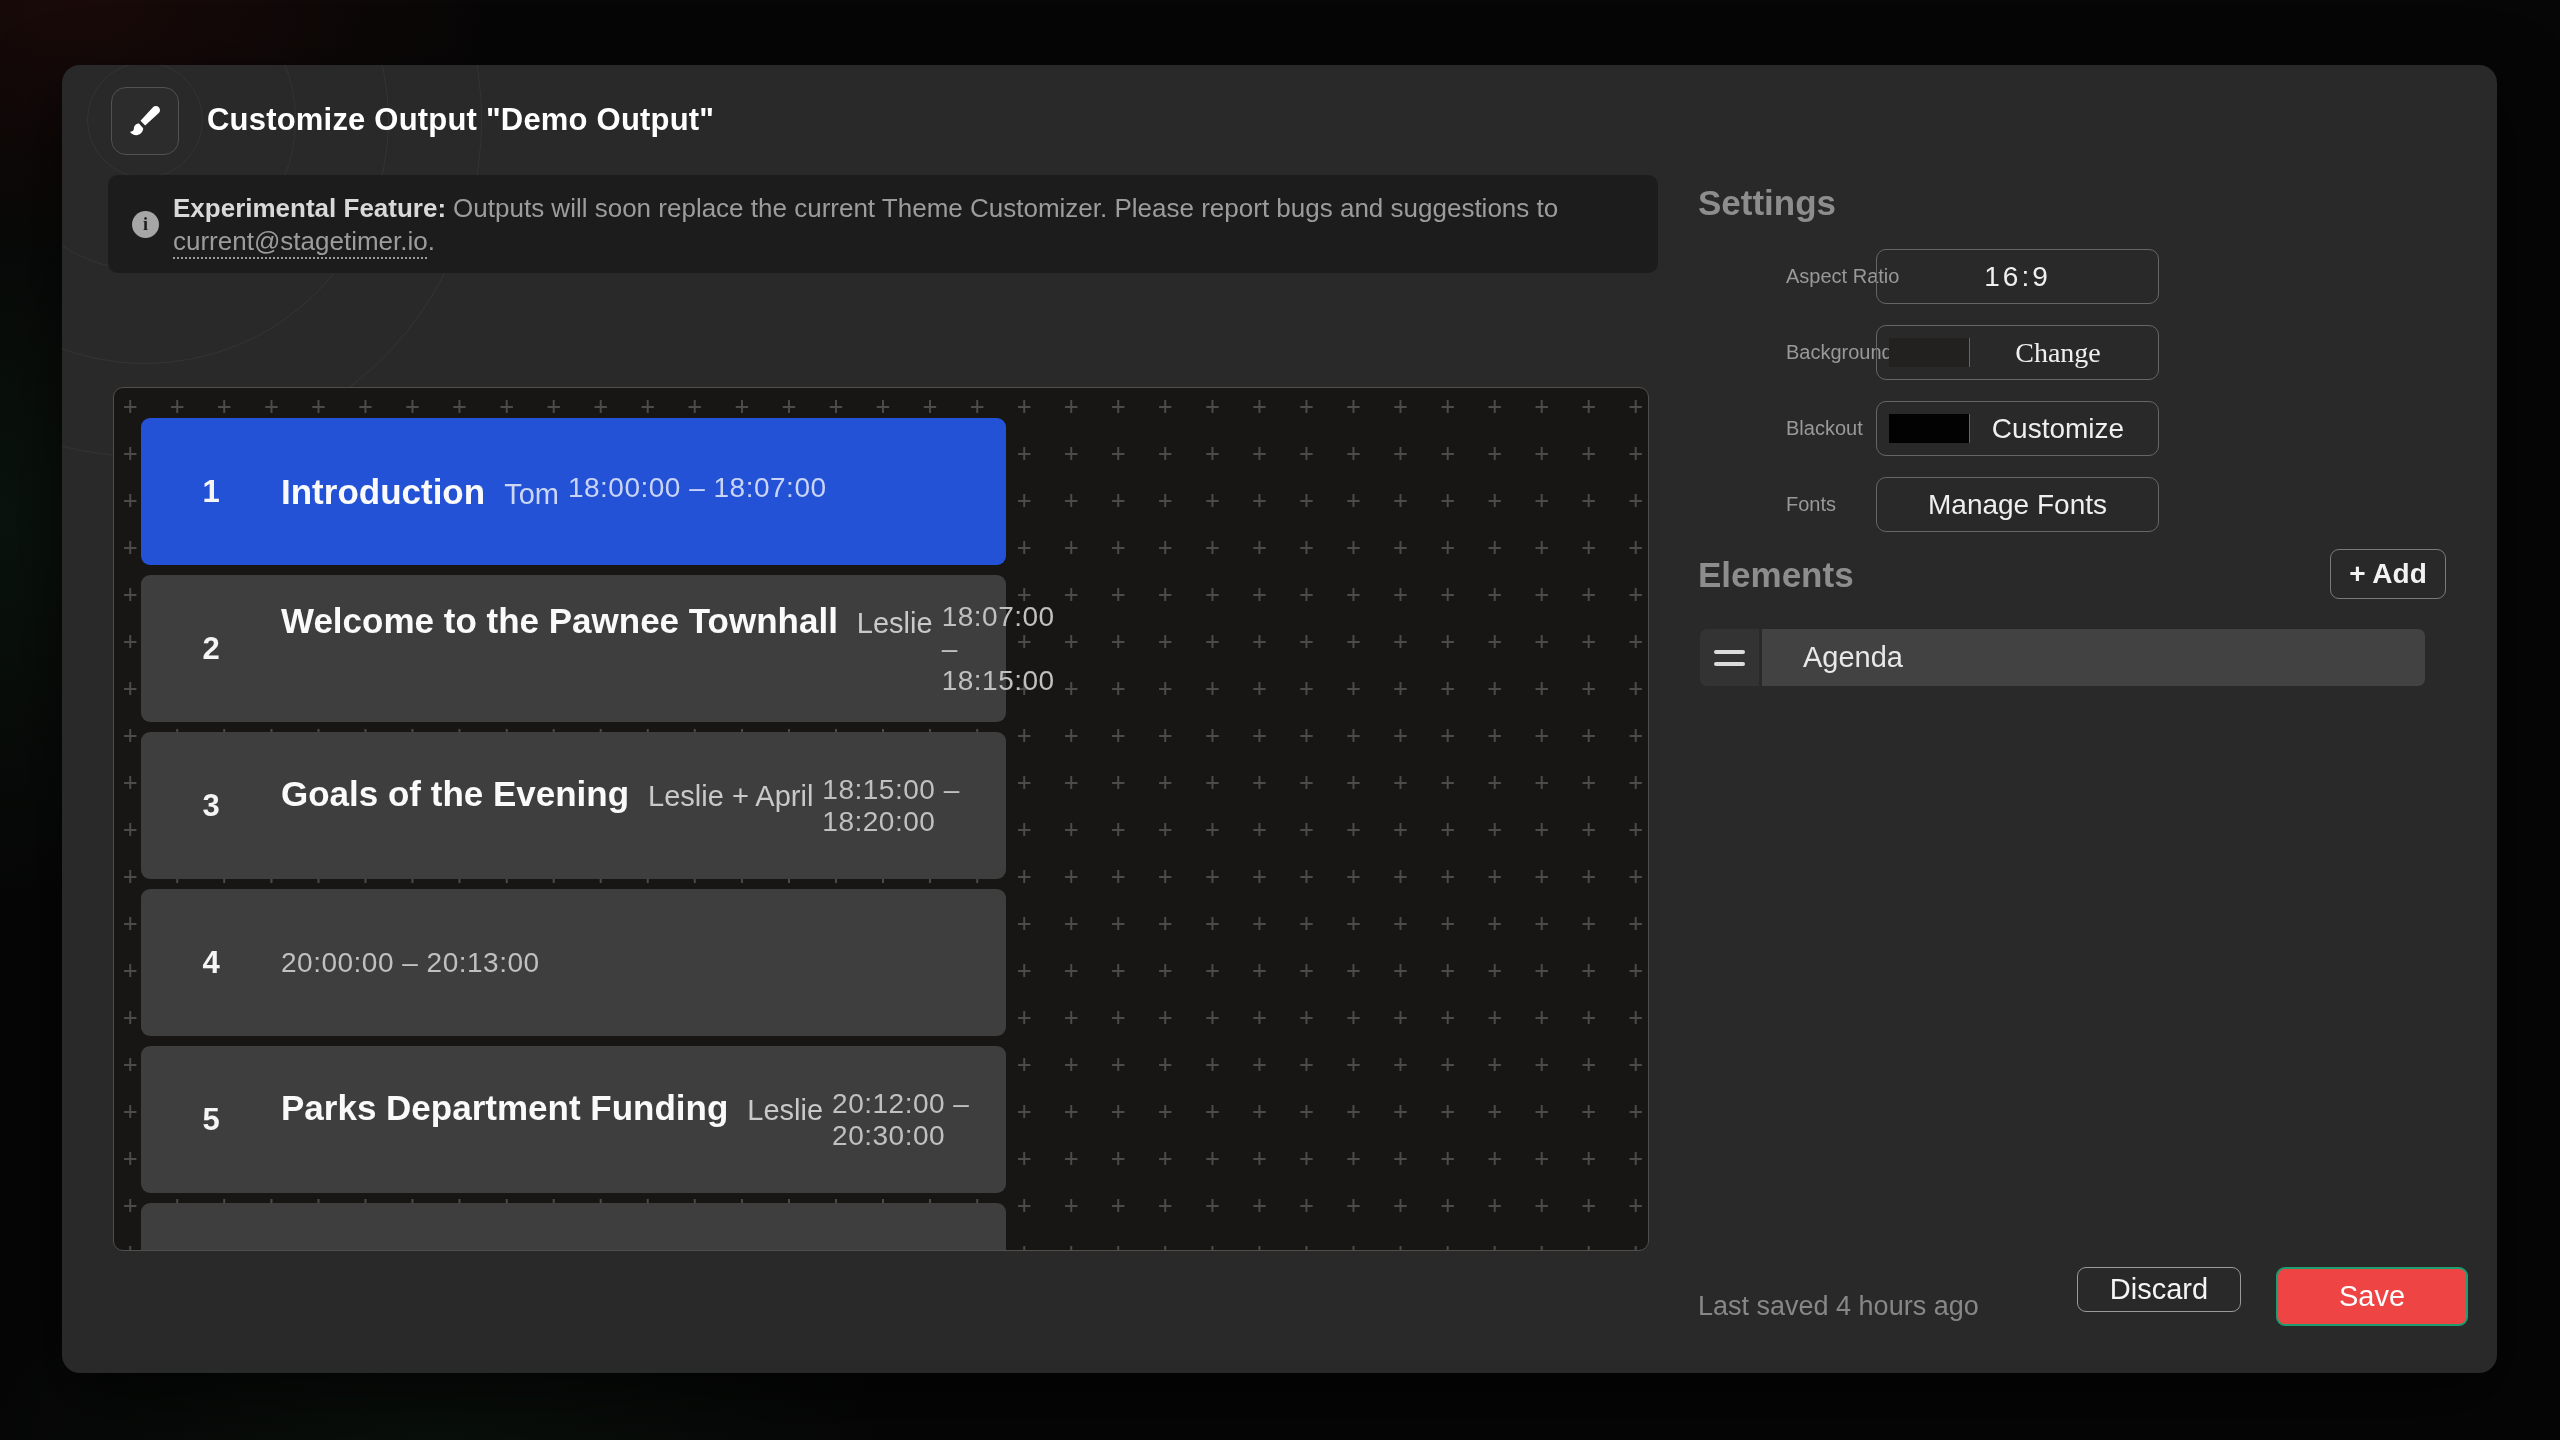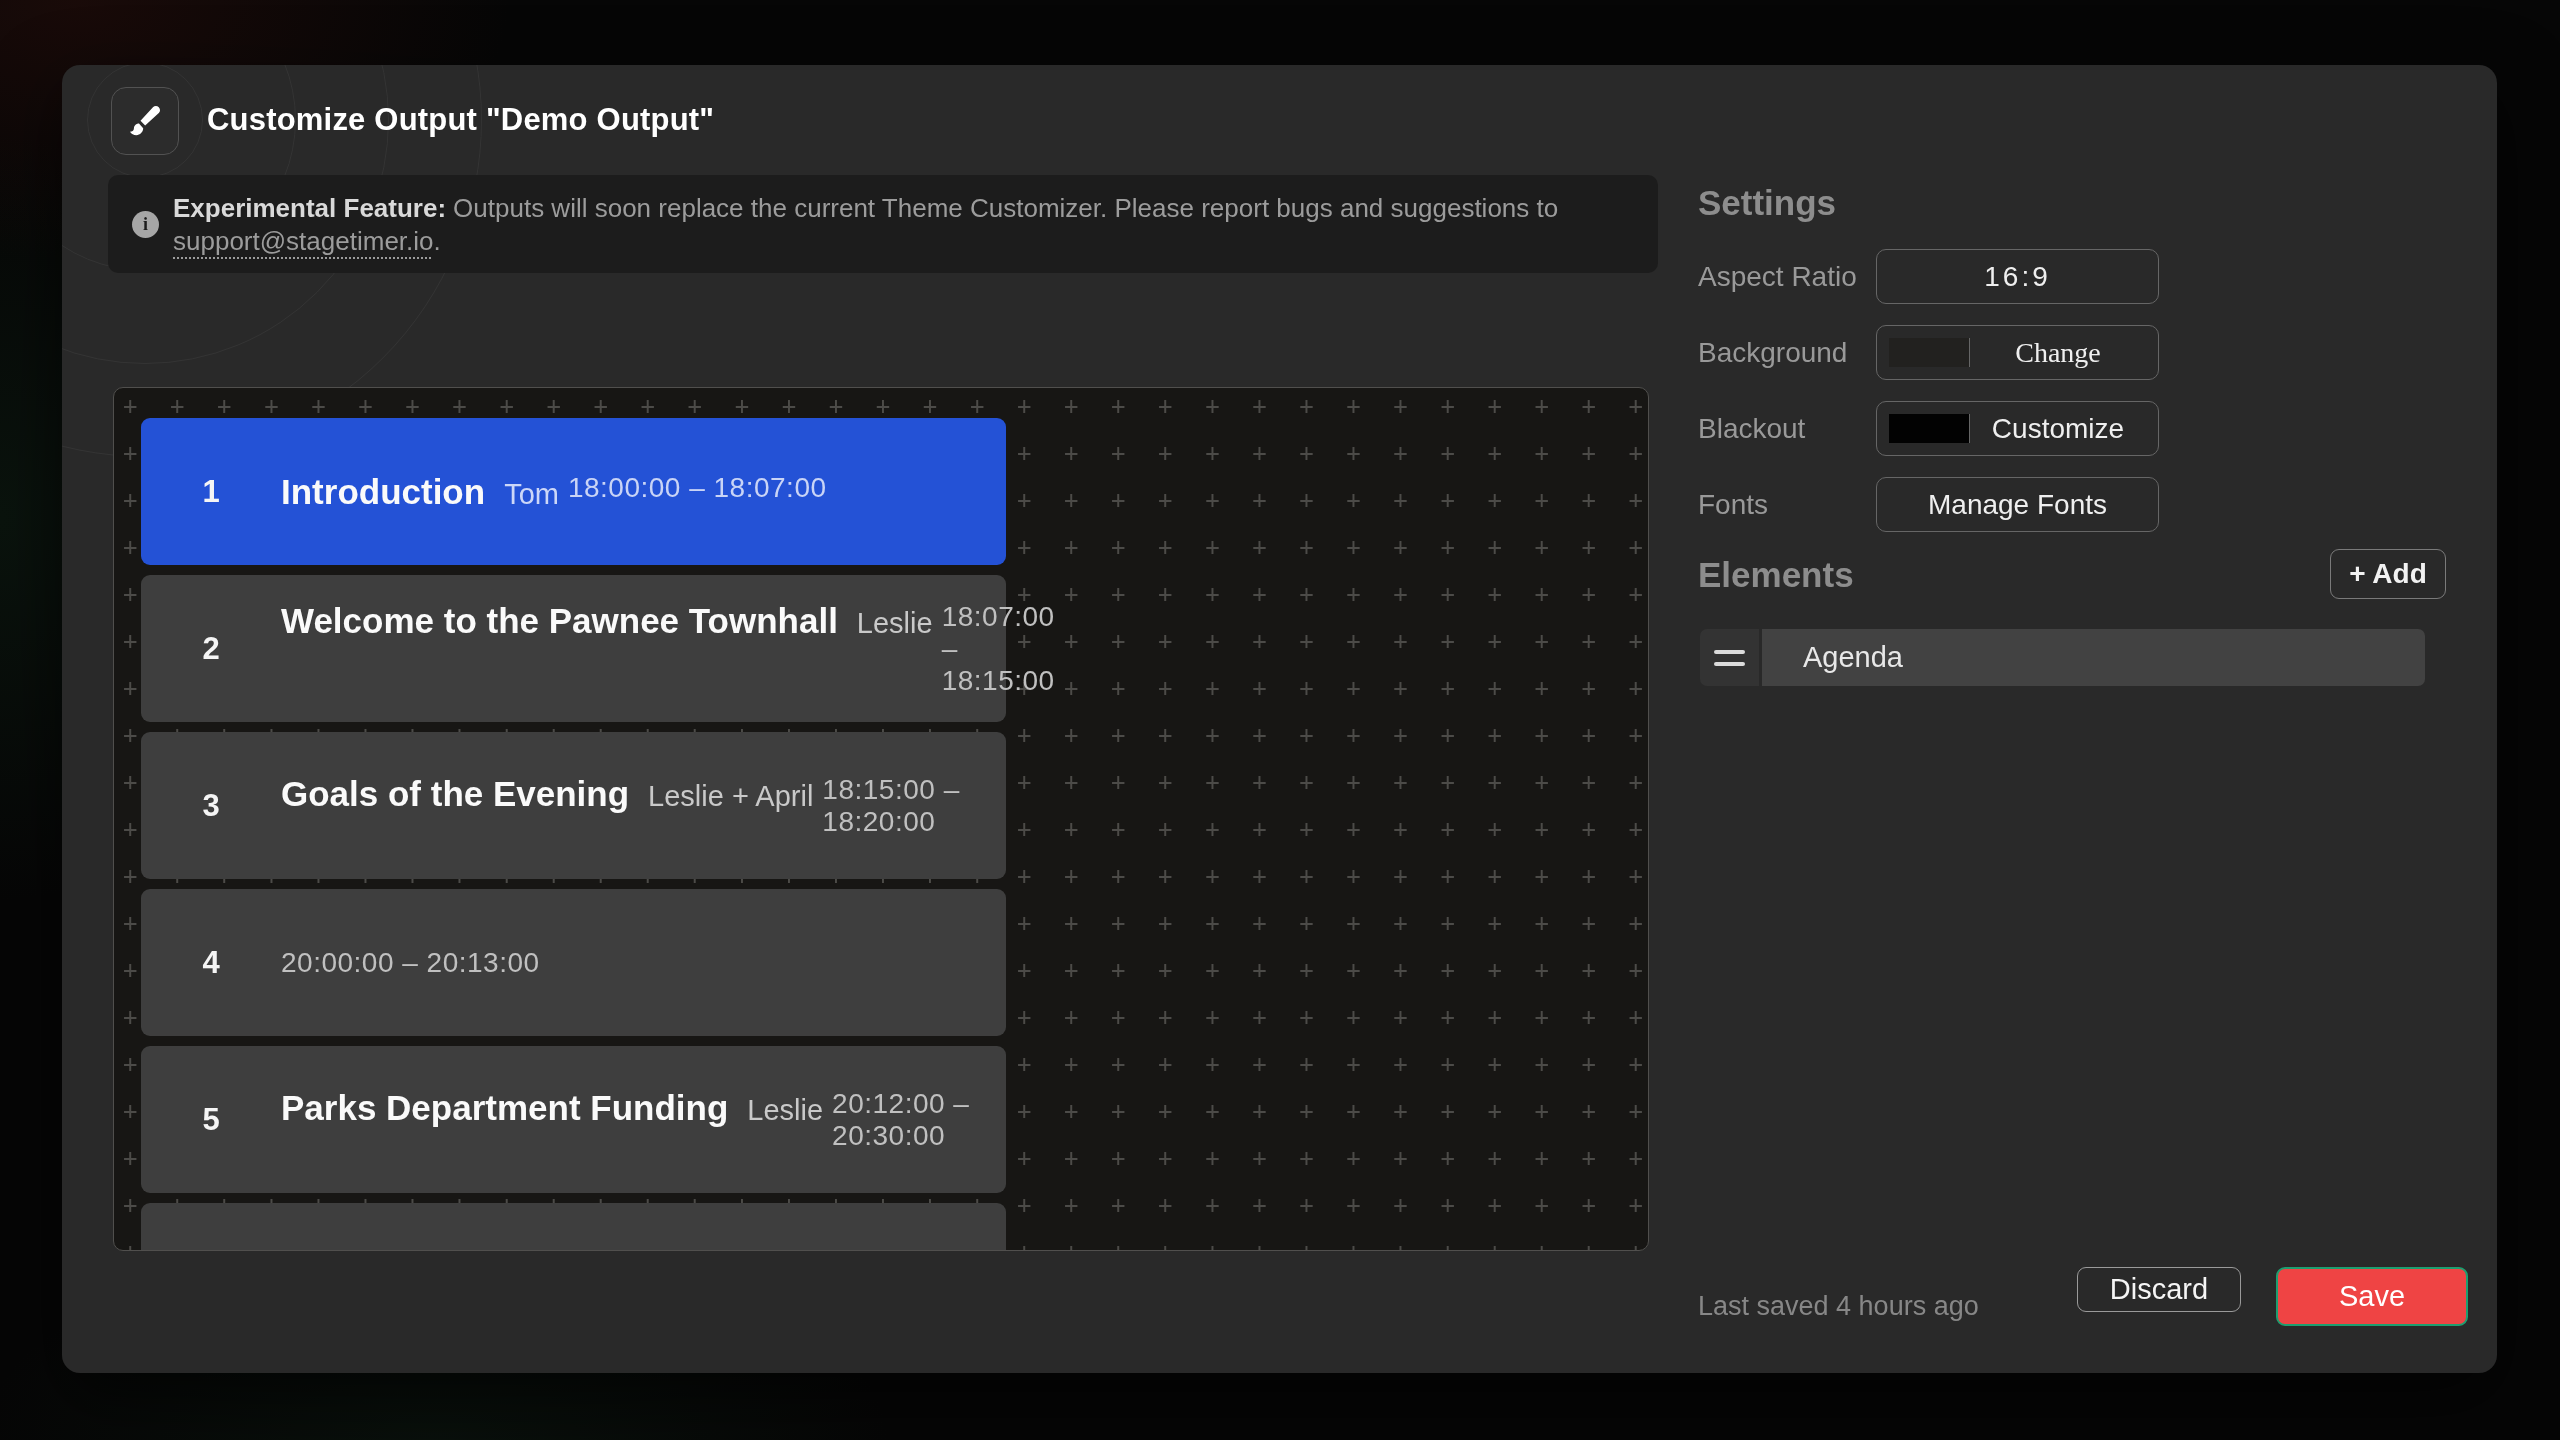--- a/index.html
+++ b/index.html
@@ -57,21 +57,21 @@
   .card .num{width:140px;text-align:center;font-size:31px;font-weight:bold;color:#f5f5f5;flex:none;}
   .card .body{display:flex;flex-direction:row;gap:9px;min-width:0;}
   .trow{display:flex;align-items:baseline;gap:19px;}
   .ctitle{font-size:35px;font-weight:bold;color:#fafafa;white-space:nowrap;}
   .cspeaker{font-size:29px;color:#c9c9c9;white-space:nowrap;}
   .ctime{font-size:28px;color:#c0c0c0;letter-spacing:0.5px;}
   .card.active .cspeaker{color:#ccd7f8;}
   .card.active .ctime{color:#c9d4f6;}
 
   .sec-heading{position:absolute;font-size:35px;font-weight:bold;color:#8d8d8d;}
-  .s-label{position:absolute;left:1636px;font-size:28px;color:#999999;height:55px;line-height:55px;}
+  .s-label{position:absolute;left:1724px;font-size:20px;color:#999999;height:55px;line-height:55px;}
   .s-btn{
     position:absolute;left:1814px;width:283px;height:55px;border:1.5px solid #666666;border-radius:10px;
     box-sizing:border-box;display:flex;align-items:center;overflow:hidden;background:transparent;cursor:pointer;
     padding:12px;color:#efefef;font-family:"Liberation Sans",sans-serif;
   }
   .s-btn .btxt{flex:1;text-align:center;font-size:28px;color:#efefef;}
   .s-btn .btxt.ratio{letter-spacing:3px;}
   .s-btn .swatch{width:80px;align-self:stretch;border-right:1.5px solid #666666;flex:none;}
 
   .add-btn{
@@ -115,21 +115,21 @@
     <svg viewBox="0 0 24 24">
         <path d="M21.2 2.8c-1.1-1.1-2.8-1.1-3.9 0l-8.3 9.1 3.1 3.1 9.1-8.3c1.1-1.1 1.1-2.8 0-3.9zM8 13.6c-1.9 0-3.4 1.5-3.4 3.4 0 1.5-1.3 2.2-2.6 2.2.9 1.4 2.5 2.3 4.2 2.3 2.5 0 4.6-2.1 4.6-4.6L8 13.6z"></path>
       </svg>
   </div>
   <div class="dlg-title">Customize Output "Demo Output"</div>
 
   <div class="notice">
     <div class="notice-icon">i</div>
     <div class="notice-text">
       <span class="notice-bold">Experimental Feature:</span><span class="notice-rest">Outputs will soon replace the current Theme Customizer. Please report bugs and suggestions to</span><br>
-      <span class="notice-link">support@stagetimer.io</span><span>.</span>
+      <span class="notice-link">current@stagetimer.io</span><span>.</span>
     </div>
   </div>
 
   <div class="preview">
     <div class="plus-layer">++++++++++++++++++++++++++++++++++
 ++++++++++++++++++++++++++++++++++
 ++++++++++++++++++++++++++++++++++
 ++++++++++++++++++++++++++++++++++
 ++++++++++++++++++++++++++++++++++
 ++++++++++++++++++++++++++++++++++

